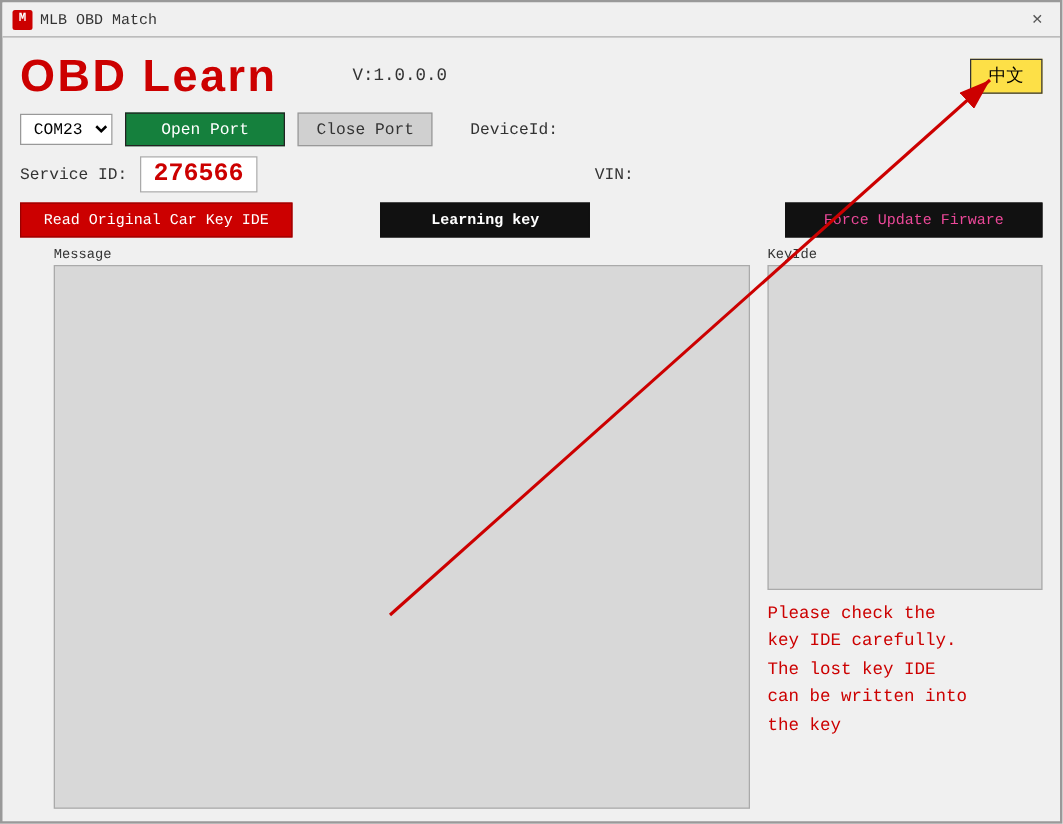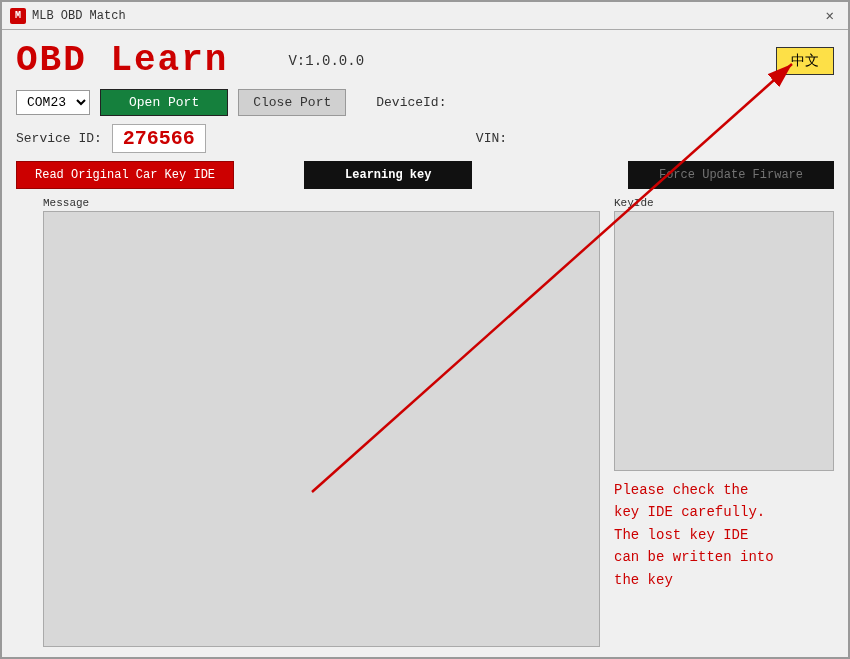--- a/index.html
+++ b/index.html
@@ -65,21 +65,21 @@
     }
     .row1 {
       display: flex;
       align-items: center;
       justify-content: space-between;
     }
     .obd-title {
       font-size: 36px;
       font-weight: bold;
       color: #cc0000;
-      font-family: Liberation Mono, monospace;
+      font-family: Liberation Sans, sans-serif;
       letter-spacing: 2px;
     }
     .version-label {
       font-size: 14px;
       color: #333;
       margin-left: 20px;
     }
     .lang-btn {
       border: 1px solid #333;
       background: #fde047;
@@ -162,21 +162,21 @@
       color: white;
       border: 1px solid #111;
       padding: 6px 40px;
       font-size: 12px;
       cursor: pointer;
       font-family: 'Courier New', monospace;
       font-weight: bold;
     }
     .force-update-btn {
       background: #111;
-      color: #737373;
+      color: #ec4899;
       border: 1px solid #111;
       padding: 6px 30px;
       font-size: 12px;
       cursor: pointer;
       font-family: 'Courier New', monospace;
       margin-left: auto;
     }
     .panels-row {
       display: flex;
       gap: 14px;

